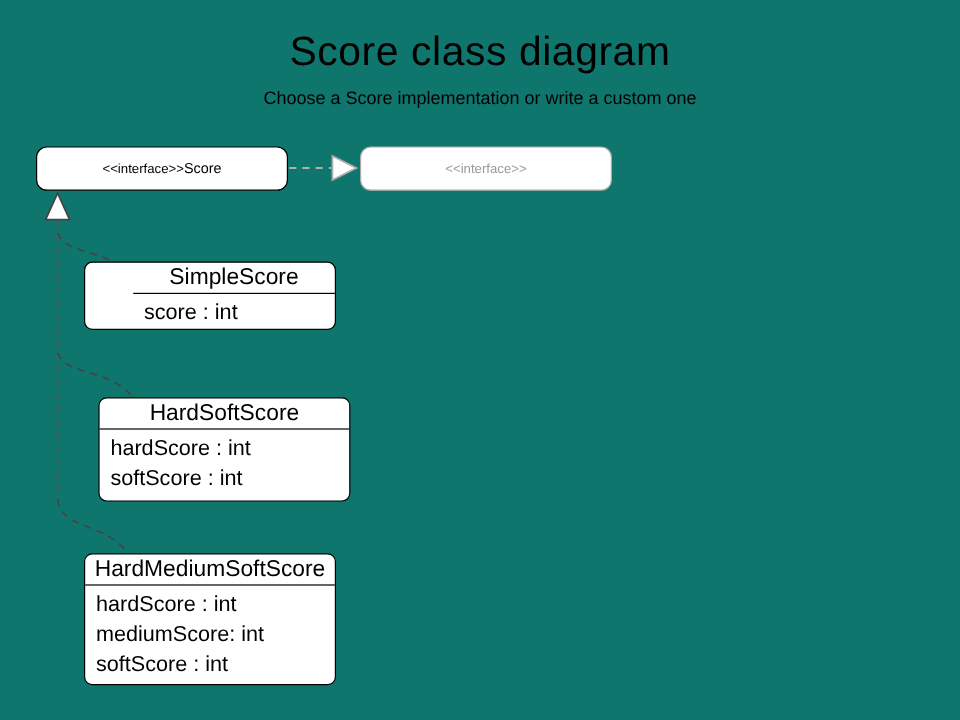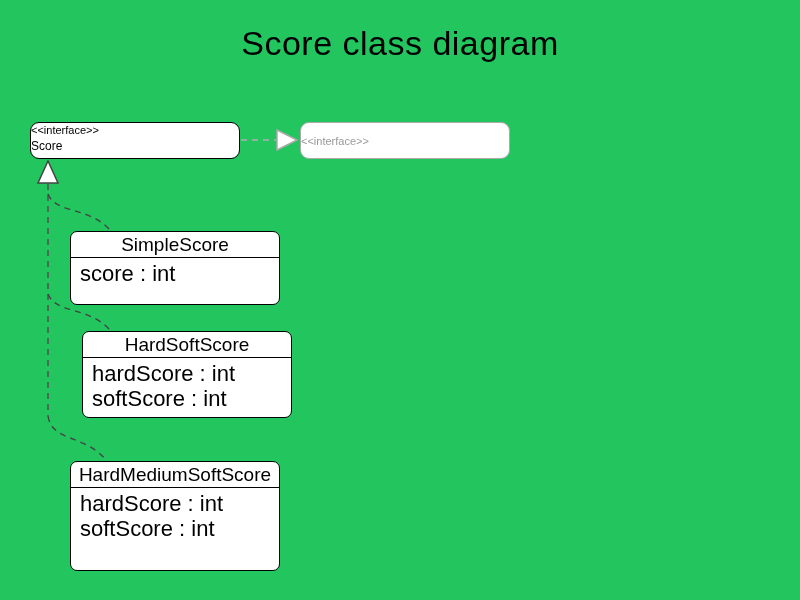--- a/index.html
+++ b/index.html
@@ -5,21 +5,21 @@
   html, body {
     margin: 0;
     padding: 0;
     background: #ffffff;
     font-family: "Liberation Sans", "DejaVu Sans", sans-serif;
   }
   #canvas {
     position: relative;
     width: 800px;
     height: 600px;
-    background: #22c55e;
+    background: #0f766e;
     overflow: hidden;
   }
   
   .title {
     position: absolute;
     left: 0; top: 24px;
     width: 100%;
     text-align: center;
     font-size: 34px;
     color: #000000;
@@ -42,22 +42,22 @@
   }
   
   .iface-box {
     position: absolute;
     box-sizing: border-box;
     width: 210px;
     height: 37px;
     border-radius: 9px;
     background: #ffffff;
     display: flex;
-    flex-direction: column;
-    align-items: flex-start;
+    flex-direction: row;
+    align-items: center;
     justify-content: center;
     z-index: 2;
   }
   .iface-box .stereotype {
     font-size: 11px;
     line-height: 12px;
   }
   .iface-box .iface-name {
     font-size: 12px;
     line-height: 21px;
@@ -90,34 +90,35 @@
     text-align: center;
     font-size: 19px;
     line-height: 25px;
     white-space: nowrap;
     overflow: hidden;
   }
   .class-box .attrs {
     padding: 3px 0 3px 9px;
   }
   .class-box .attr {
-    font-size: 22px;
+    font-size: 18px;
     line-height: 25px;
     white-space: nowrap;
   }
-  #simplescore-box        { left: 70px; top: 231px; height: 74px; }
+  #simplescore-box        { left: 70px; top: 218px; height: 57px; padding-left: 40px; }
   #hardsoftscore-box      { left: 82px; top: 331px; height: 87px; }
   #hardmediumsoftscore-box{ left: 70px; top: 461px; height: 110px; }
 </style>
 </head>
 <body>
 
 <div id="canvas">
 
   <div class="title">Score class diagram</div>
+  <div class="subtitle">Choose a Score implementation or write a custom one</div>
 
   <svg id="connectors" viewBox="0 0 800 600" xmlns="http://www.w3.org/2000/svg">
 
     <line x1="241" y1="140" x2="276" y2="140" stroke="#b0b0b0" stroke-width="1.5" stroke-dasharray="6,5"></line>
     <polygon points="277,130 277,150 297,140" fill="#ffffff" stroke="#aaaaaa" stroke-width="1.5"></polygon>
 
     <polygon points="48,161 38,183 58,183" fill="#ffffff" stroke="#444444" stroke-width="1.5"></polygon>
 
     <line x1="48" y1="184" x2="48" y2="416" stroke="#555555" stroke-width="1.6" stroke-dasharray="6,5"></line>
 
@@ -149,17 +150,18 @@
     <div class="attrs">
       <div class="attr">hardScore : int</div>
       <div class="attr">softScore : int</div>
     </div>
   </div>
 
   <div class="class-box" id="hardmediumsoftscore-box">
     <div class="class-header">HardMediumSoftScore</div>
     <div class="attrs">
       <div class="attr">hardScore : int</div>
+      <div class="attr">mediumScore: int</div>
       <div class="attr">softScore : int</div>
     </div>
   </div>
 
 </div>
 
 </body></html>

